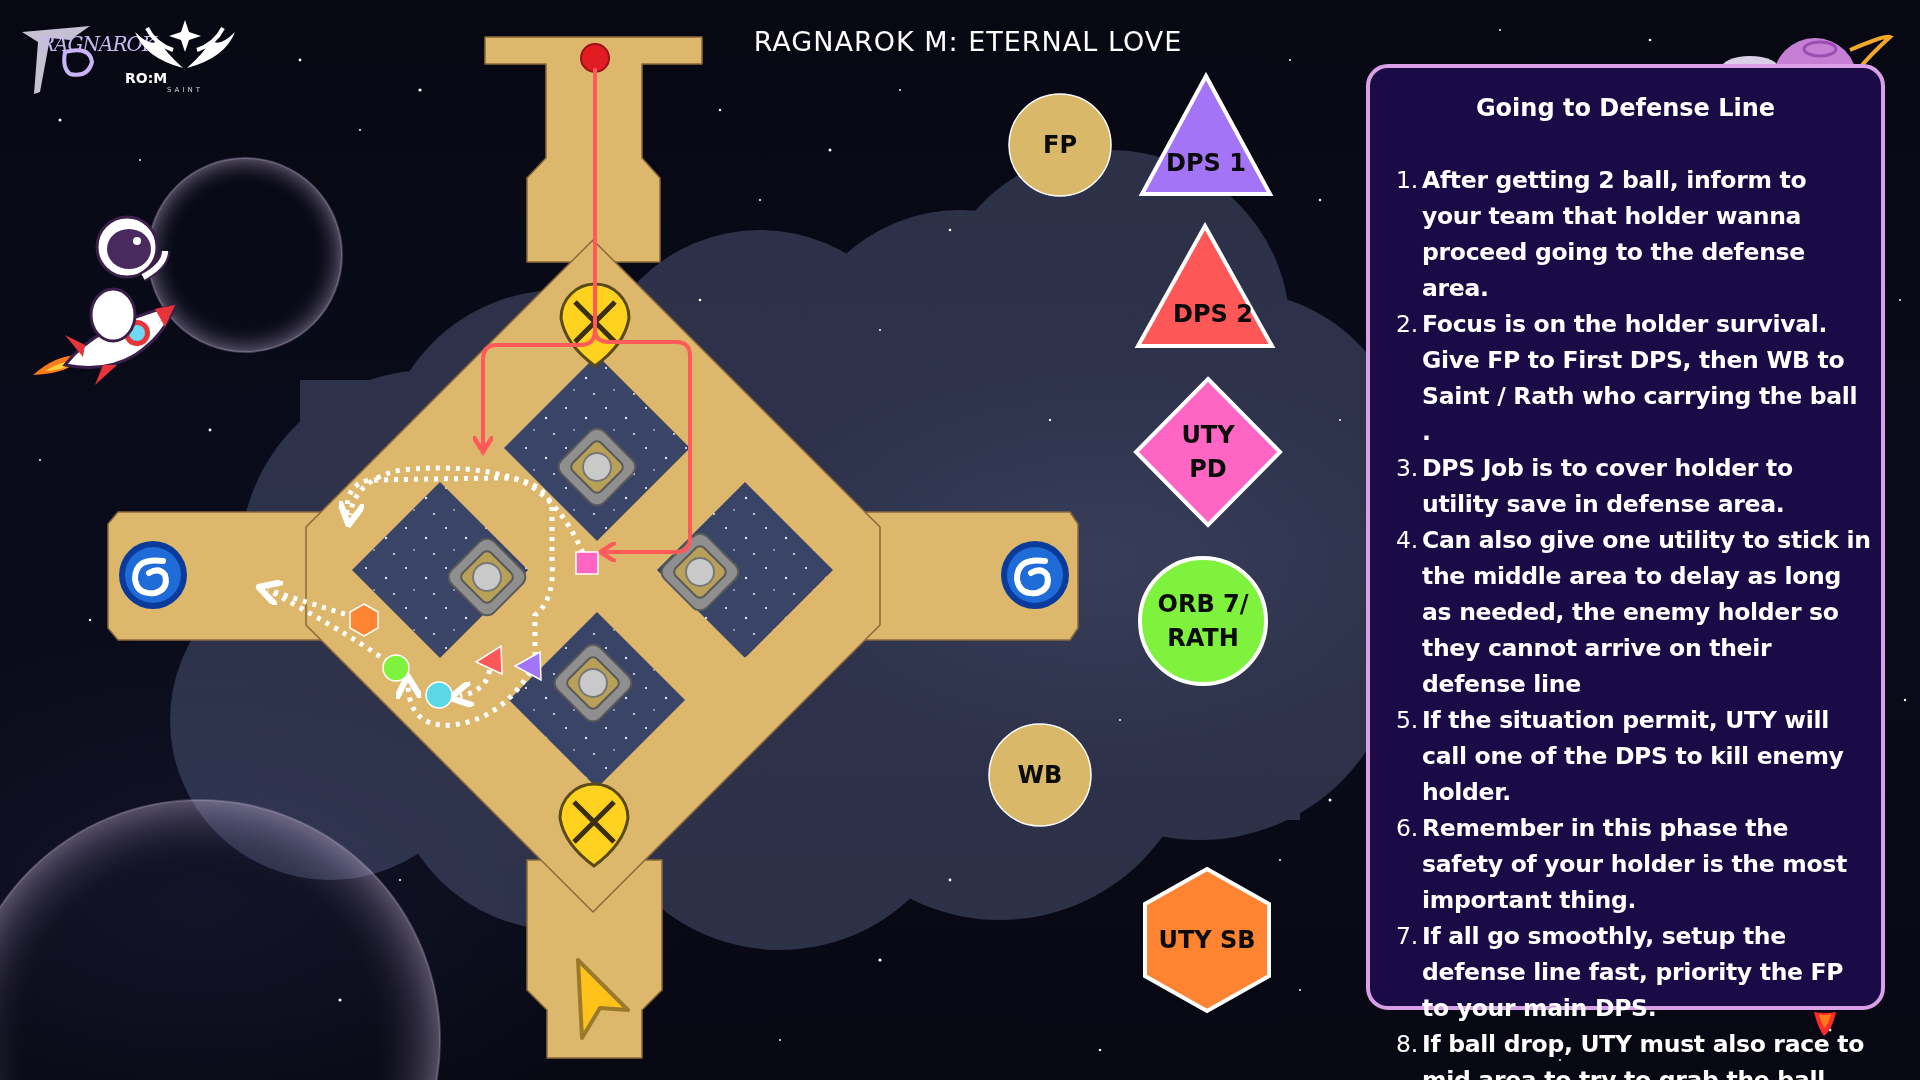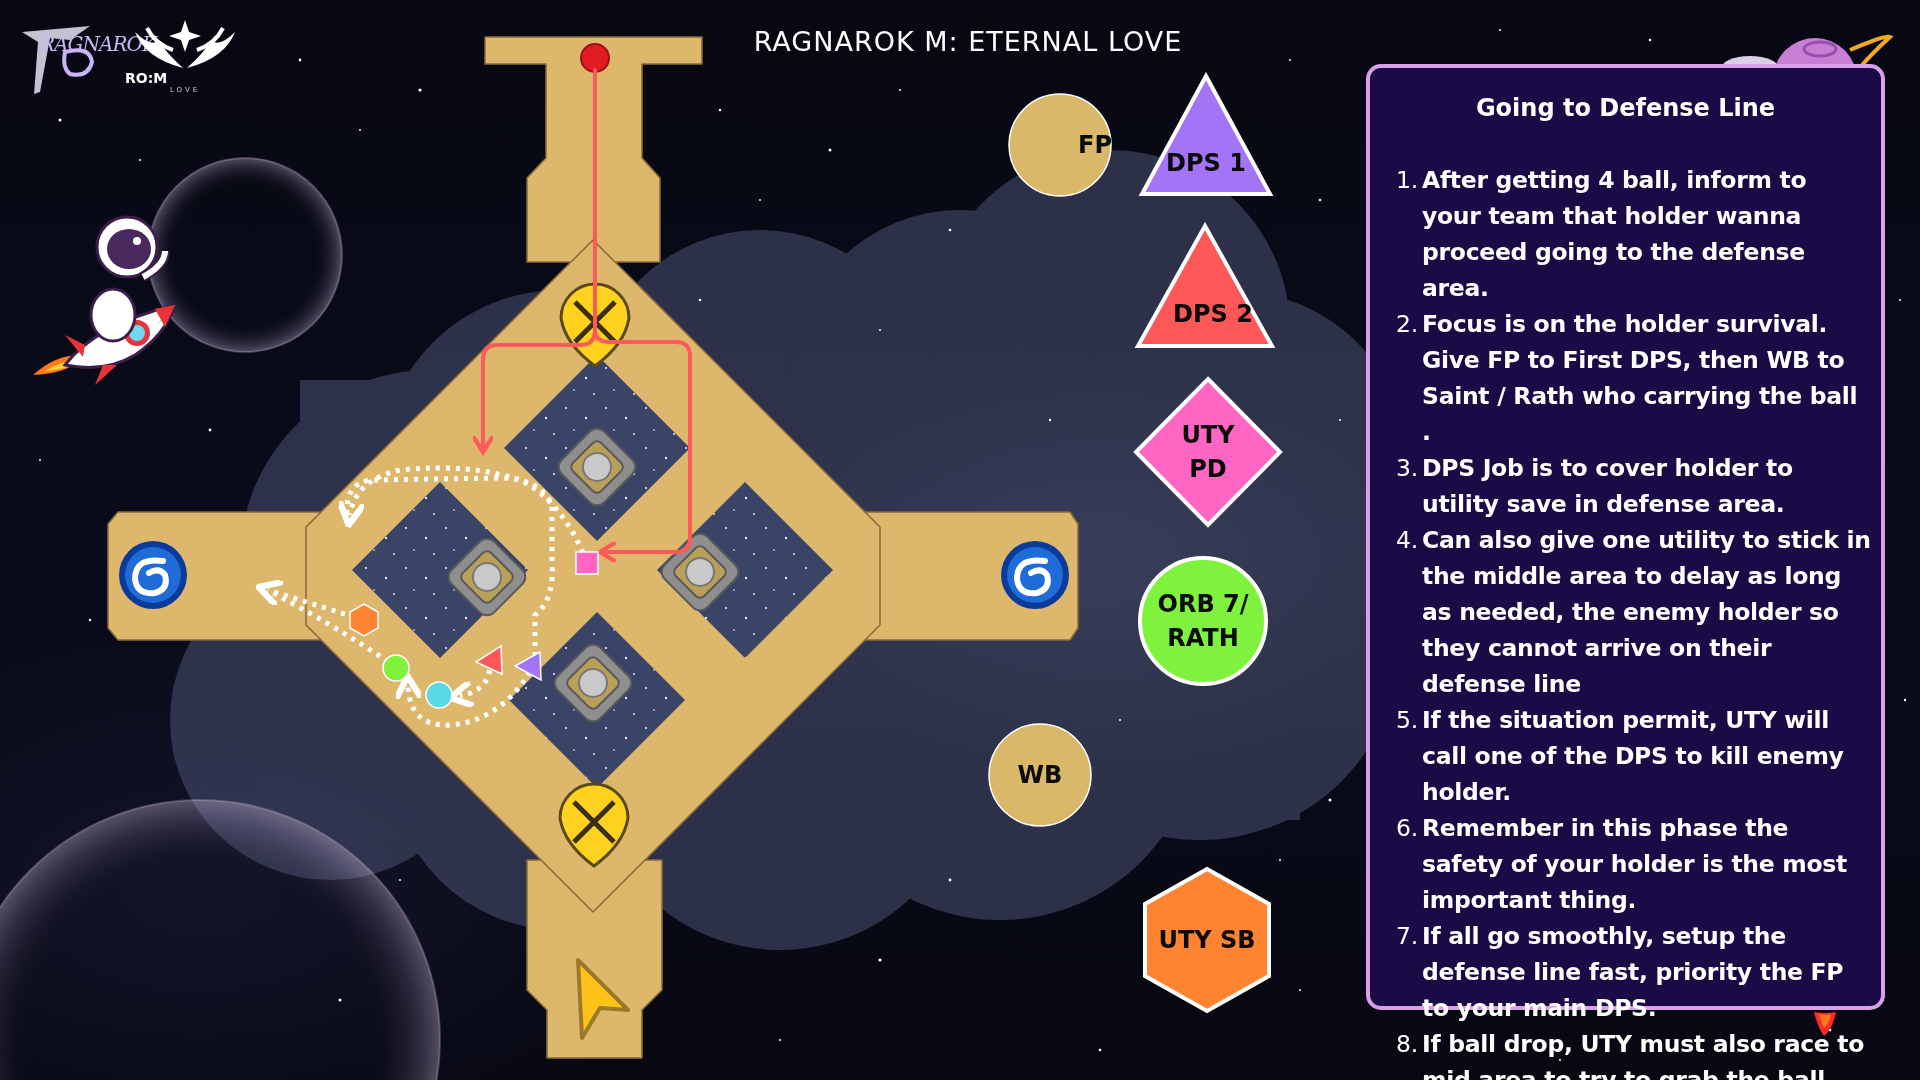--- a/index.html
+++ b/index.html
@@ -19,21 +19,21 @@
   .logo-rom .rom-text { position: absolute; left: 0; top: 52px; width: 120px; text-align: left; color: #ffffff; font-family: "DejaVu Sans", sans-serif; font-weight: bold; font-size: 14px; }
   .logo-rom .rom-sub { position: absolute; left: 0; top: 68px; width: 120px; text-align: center; color: #cfcfcf; font-family: "DejaVu Sans", sans-serif; font-size: 7px; letter-spacing: 3px; }
 
   .map-svg { position: absolute; left: 0; top: 0; }
   .legend-item { position: absolute; display: flex; align-items: center; justify-content: center; text-align: center;
     color: #0b0b0b; font-family: "DejaVu Sans", sans-serif; font-weight: bold; font-size: 24px; line-height: 34px; }
   .legend-item svg { position: absolute; left: 0; top: 0; }
   .legend-item span { position: relative; white-space: pre-line; }
 
   .panel { position: absolute; left: 1366px; top: 64px; width: 519px; height: 946px; box-sizing: border-box;
-    background: #1a0b46; border: 4px solid #d9a0e8; border-radius: 15px; color: #ffffff; }
+    background: #1a0b46; border: 4px solid #d9a0e8; border-radius: 22px; color: #ffffff; }
   .panel-title { position: absolute; left: 0; top: 26px; width: 100%; text-align: center; font-family: "DejaVu Sans", sans-serif; font-weight: bold; font-size: 24px; }
   .panel-list { position: absolute; left: 26px; top: 94px; width: 475px; margin: 0; padding: 0; list-style: none; }
   .panel-list li { position: relative; padding-left: 26px; font-family: "DejaVu Sans", sans-serif; font-weight: bold; font-size: 23.5px; line-height: 36px; letter-spacing: -0.3px; }
   .panel-list li .num { position: absolute; left: 0; top: 0; font-weight: normal; }
   .planet { position: absolute; }
 </style>
 </head>
 <body>
 
 <div class="stage">
@@ -120,21 +120,21 @@
     <span class="rag-text">RAGNAROK</span>
   </div>
   <div class="logo-rom">
     <svg width="120" height="54">
       <path d="M10 14 Q20 40 58 50 Q40 34 34 22 Q26 30 10 14 Z" fill="#ffffff"></path>
       <path d="M110 14 Q100 40 62 50 Q80 34 86 22 Q94 30 110 14 Z" fill="#ffffff"></path>
       <path d="M60 2 L64 14 L76 18 L64 22 L60 34 L56 22 L44 18 L56 14 Z" fill="#ffffff"></path>
       <path d="M22 10 Q30 26 48 32 M98 10 Q90 26 72 32" stroke="#ffffff" stroke-width="4" fill="none"></path>
     </svg>
     <span class="rom-text">RO:M</span>
-    <span class="rom-sub">LOVE</span>
+    <span class="rom-sub">SAINT</span>
   </div>
 
   <div class="title">RAGNAROK M: ETERNAL LOVE</div>
 
   <svg style="position:absolute; left:25px; top:205px;" width="170" height="185">
 
     <path d="M8 170 Q30 150 55 150 Q50 168 8 170 Z" fill="#ff7a1a"></path>
     <path d="M20 166 Q36 156 50 156 Q46 164 20 166 Z" fill="#ffd23a"></path>
 
     <path d="M40 160 Q70 120 150 100 Q140 130 110 150 Q80 168 40 160 Z" fill="#ffffff" stroke="#3b1f4a" stroke-width="3"></path>
@@ -254,21 +254,21 @@
     <g>
       <rect x="576" y="552" width="22" height="22" fill="#ff66c4" stroke="#ffffff" stroke-width="1.5"></rect>
       <polygon points="364,604 378,612 378,628 364,636 350,628 350,612" fill="#ff8431" stroke="#ffffff" stroke-width="1.5"></polygon>
       <circle cx="396" cy="668" r="13" fill="#7ef23c" stroke="#ffffff" stroke-width="1.5"></circle>
       <circle cx="439" cy="695" r="13" fill="#5ad8e6" stroke="#ffffff" stroke-width="1.5"></circle>
       <polygon points="501,646 502,674 476,662" fill="#fd5757" stroke="#ffffff" stroke-width="1.5"></polygon>
       <polygon points="540,652 541,680 515,666" fill="#a374f5" stroke="#ffffff" stroke-width="1.5"></polygon>
     </g>
   </svg>
 
-  <div class="legend-item" style="left:1008px; top:93px; width:104px; height:104px;justify-content:flex-end;">
+  <div class="legend-item" style="left:1008px; top:93px; width:104px; height:104px;">
     <svg width="104" height="104">
         <circle cx="52" cy="52" r="51" fill="#d9b86a" stroke="#ffffff" stroke-width="1.5"></circle>
       </svg>
     <span>FP</span>
   </div>
 
   <div class="legend-item" style="left:1138px; top:72px; width:136px; height:126px;">
     <svg width="136" height="126">
         <polygon points="68,4 132,122 4,122" fill="#a374f5" stroke="#ffffff" stroke-width="4"></polygon>
       </svg>
@@ -309,21 +309,21 @@
   <div class="legend-item" style="left:1142px; top:866px; width:130px; height:148px;">
     <svg width="130" height="148">
         <polygon points="65,3 127,38 127,110 65,145 3,110 3,38" fill="#ff8431" stroke="#ffffff" stroke-width="4"></polygon>
       </svg>
     <span>UTY SB</span>
   </div>
 
   <div class="panel">
     <div class="panel-title">Going to Defense Line</div>
     <ol class="panel-list">
-      <li><span class="num">1.</span><span>After getting 4 ball, inform to your team that holder wanna proceed going to the defense area.</span></li>
+      <li><span class="num">1.</span><span>After getting 2 ball, inform to your team that holder wanna proceed going to the defense area.</span></li>
       <li><span class="num">2.</span><span>Focus is on the holder survival. Give FP to First DPS, then WB to Saint / Rath who carrying the ball .</span></li>
       <li><span class="num">3.</span><span>DPS Job is to cover holder to utility save in defense area.</span></li>
       <li><span class="num">4.</span><span>Can also give one utility to stick in the middle area to delay as long as needed, the enemy holder so they cannot arrive on their defense line</span></li>
       <li><span class="num">5.</span><span>If the situation permit, UTY will call one of the DPS to kill enemy holder.</span></li>
       <li><span class="num">6.</span><span>Remember in this phase the safety of your holder is the most important thing.</span></li>
       <li><span class="num">7.</span><span>If all go smoothly, setup the defense line fast, priority the FP to your main DPS.</span></li>
       <li><span class="num">8.</span><span>If ball drop, UTY must also race to mid area to try to grab the ball.</span></li>
     </ol>
   </div>
 

